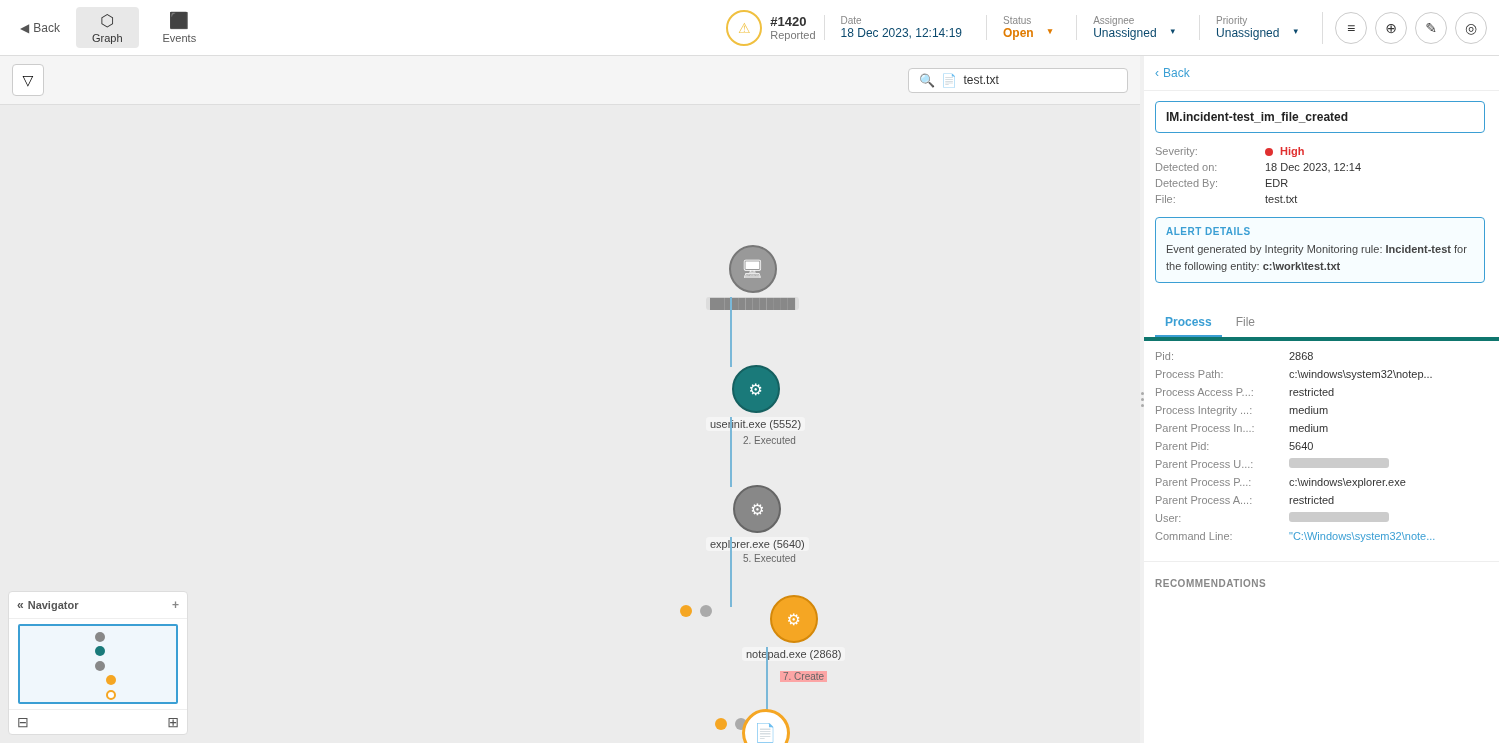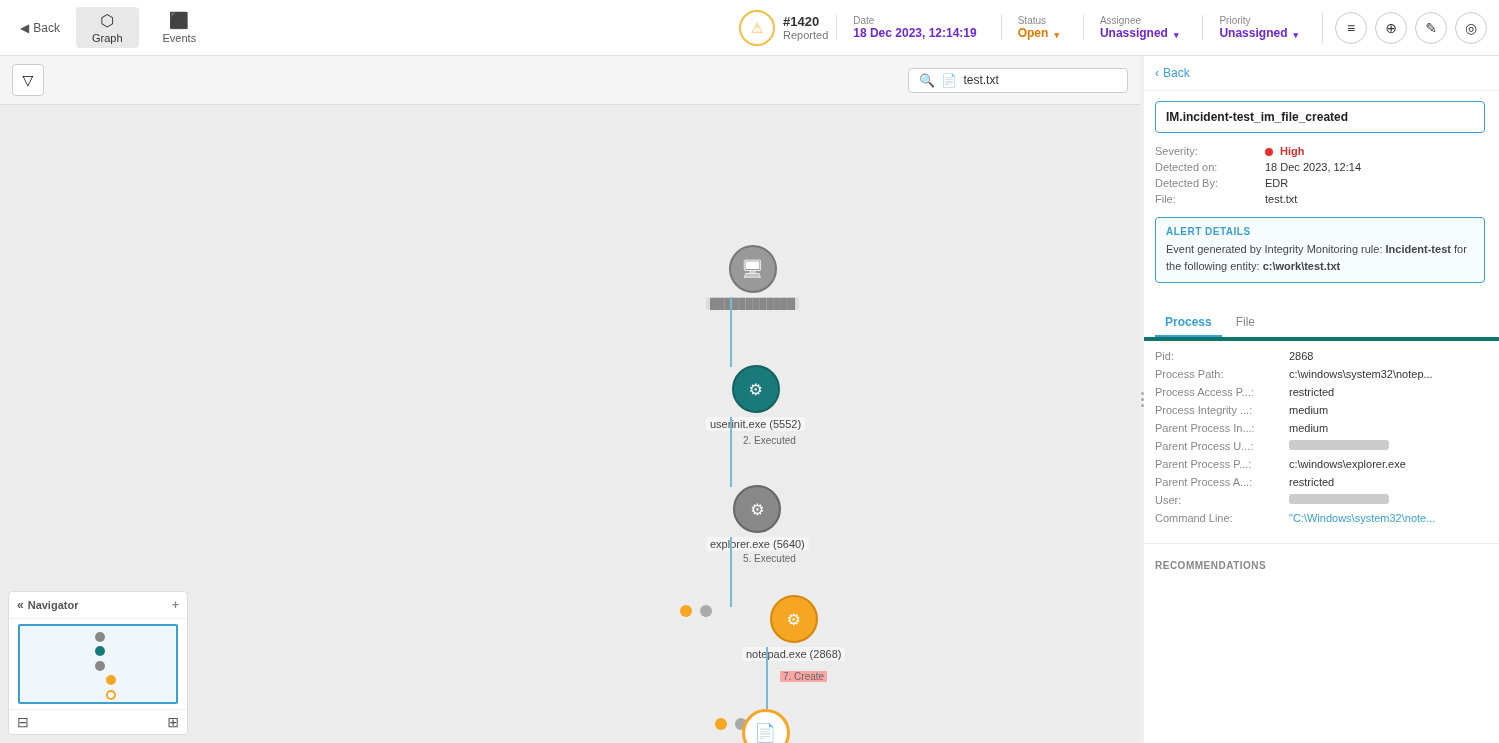--- a/index.html
+++ b/index.html
@@ -11,23 +11,23 @@
     .topbar-nav-btn { display: flex; flex-direction: column; align-items: center; padding: 4px 16px; cursor: pointer; border-radius: 4px; font-size: 11px; color: #555; border: none; background: none; }
     .topbar-nav-btn.active { background: #e8e8e8; color: #333; }
     .topbar-nav-btn .nav-icon { font-size: 16px; margin-bottom: 2px; }
     .topbar-spacer { flex: 1; }
     .incident-badge { display: flex; align-items: center; gap: 8px; }
     .incident-num-circle { width: 36px; height: 36px; border-radius: 50%; border: 2px solid #f0c040; background: #fff; display: flex; align-items: center; justify-content: center; font-size: 16px; }
     .incident-num-text { font-weight: 600; font-size: 13px; line-height: 1.2; }
     .incident-num-sub { font-size: 11px; color: #777; }
     .meta-block { display: flex; flex-direction: column; padding: 0 16px; border-left: 1px solid #ddd; }
     .meta-label { font-size: 10px; color: #888; }
-    .meta-value { font-size: 12px; color: #6d28d9; font-weight: 700; }
+    .meta-value { font-size: 12px; color: #0c4a6e; font-weight: 400; }
     .status-open { color: #e07b00; font-weight: 600; }
-    .assignee-btn { display: flex; align-items: flex-end; gap: 4px; cursor: pointer; }
+    .assignee-btn { display: flex; align-items: flex-start; gap: 12px; cursor: pointer; }
     .dropdown-arrow { font-size: 9px; margin-left: 2px; }
     .topbar-action-icons { display: flex; align-items: center; gap: 8px; padding-left: 12px; border-left: 1px solid #ddd; }
     .action-icon-btn { width: 32px; height: 32px; border-radius: 50%; border: 1px solid #ccc; background: #fff; display: flex; align-items: center; justify-content: center; cursor: pointer; font-size: 14px; }
 
     
     .main-layout { display: flex; height: calc(743px - 56px); }
 
     
     .left-panel { width: 1140px; display: flex; flex-direction: column; position: relative; background: #ececec; }
     .graph-toolbar { display: flex; align-items: center; padding: 8px 12px; background: #f5f5f5; border-bottom: 1px solid #ddd; gap: 8px; }
@@ -332,20 +332,24 @@
       </div>
       <div class="prop-row">
         <span class="prop-label">Process Integrity ...:</span>
         <span class="prop-value">medium</span>
       </div>
       <div class="prop-row">
         <span class="prop-label">Parent Process In...:</span>
         <span class="prop-value">medium</span>
       </div>
       <div class="prop-row">
+        <span class="prop-label">Parent Pid:</span>
+        <span class="prop-value">5640</span>
+      </div>
+      <div class="prop-row">
         <span class="prop-label">Parent Process U...:</span>
         <span class="prop-value-blurred"></span>
       </div>
       <div class="prop-row">
         <span class="prop-label">Parent Process P...:</span>
         <span class="prop-value">c:\windows\explorer.exe</span>
       </div>
       <div class="prop-row">
         <span class="prop-label">Parent Process A...:</span>
         <span class="prop-value">restricted</span>

